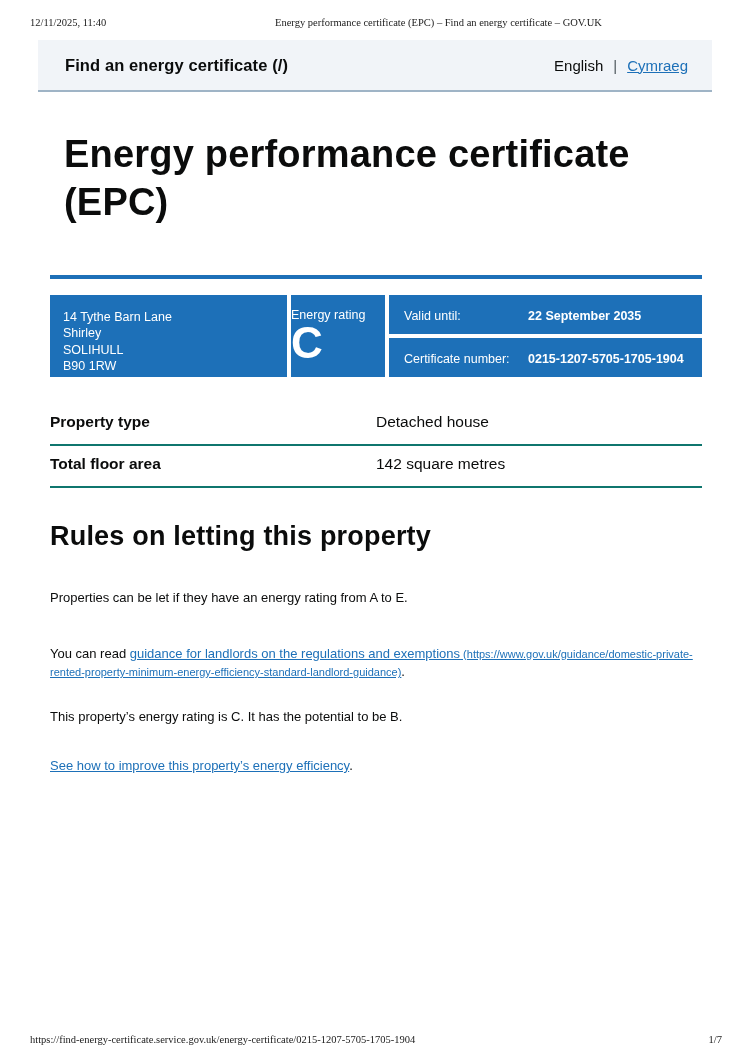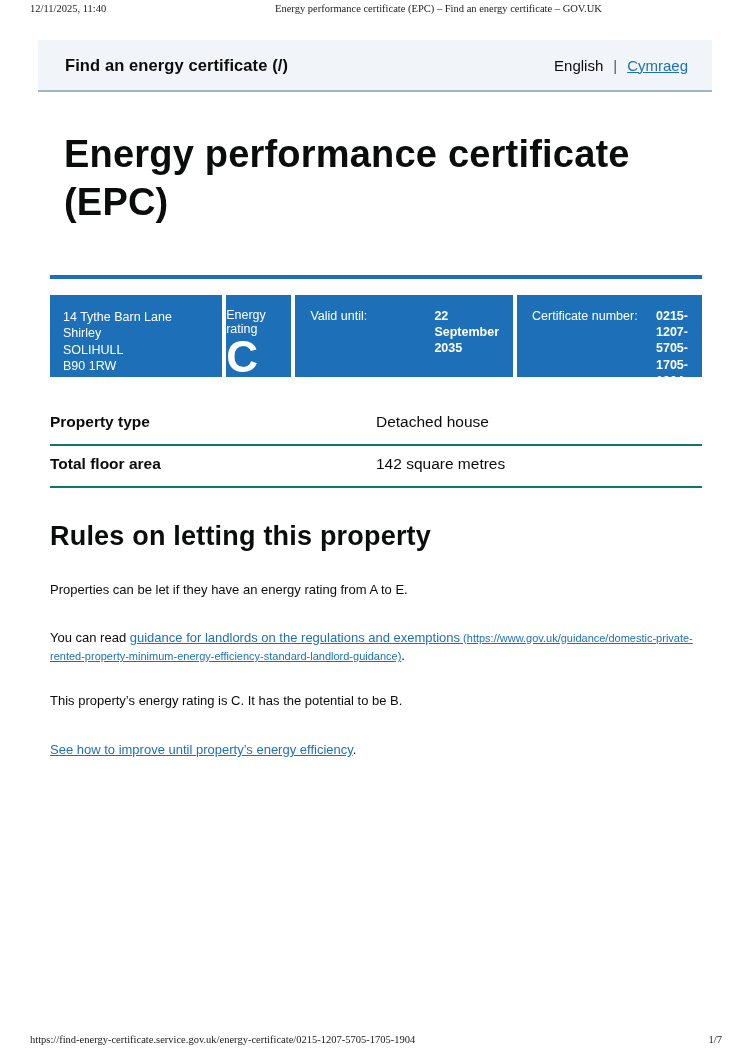--- a/index.html
+++ b/index.html
@@ -5,21 +5,21 @@
   * { margin: 0; padding: 0; box-sizing: border-box; }
   html, body { width: 750px; height: 1061px; background: #ffffff; overflow: hidden; }
   body {
     font-family: "Liberation Sans", sans-serif;
     color: #0b0c0c;
     position: relative;
   }
 
   
   .print-header {
-    position: absolute; top: 3px; left: 30px; right: 28px; height: 14px;
+    position: absolute; top: 17px; left: 30px; right: 28px; height: 14px;
     font-family: "Liberation Serif", serif; font-size: 10.5px; color: #1a1a1a;
   }
   .ph-date { position: absolute; left: 0; top: 0; }
   .ph-title { position: absolute; left: 245px; top: 0; }
   .print-footer {
     position: absolute; bottom: 16px; left: 30px; right: 28px;
     font-family: "Liberation Serif", serif; font-size: 10.5px; color: #1a1a1a;
     display: flex; justify-content: space-between;
   }
 
@@ -57,34 +57,34 @@
     display: flex; gap: 4px;
   }
   .panel { background: #1d70b8; color: #ffffff; }
   .panel-address {
     width: 237px; padding: 14px 12px 0 13px;
     font-size: 12.5px; line-height: 1.32;
   }
   .panel-rating { width: 94px; padding-top: 13px; }
   .rating-label { font-size: 12.5px; }
   .rating-value { font-size: 44px; font-weight: bold; line-height: 1.05; margin-top: -2px; }
-  .panel-meta { flex: 1; display: flex; flex-direction: row; gap: 4px; }
+  .panel-meta { flex: 1; display: flex; flex-direction: column; gap: 4px; }
   .meta-row { flex: 1; display: flex; padding: 13px 14px 0 15px; font-size: 12.5px; line-height: 1.3; }
   .meta-label { width: 124px; flex: none; }
   .meta-value { font-weight: bold; }
 
   
   .prop-table { margin-top: 27px; }
   .prop-row { display: flex; align-items: baseline; padding: 9px 0 13px 0; border-bottom: 2px solid #0f766e; }
   .prop-label { width: 326px; flex: none; font-weight: bold; font-size: 15.5px; }
   .prop-value { font-size: 15.5px; }
 
   
   h2.section-heading { margin-top: 33px; font-size: 27px; font-weight: bold; letter-spacing: 0.2px; }
-  .body-text { margin-top: 29px; font-size: 13px; line-height: 1.45; width: 655px; overflow-wrap: anywhere; }
+  .body-text { margin-top: 37px; font-size: 13px; line-height: 1.45; width: 655px; overflow-wrap: anywhere; }
   .body-link { color: #1d70b8; text-decoration: underline; cursor: pointer; }
   .link-url-small { font-size: 11px; }
   .rating-para { margin-top: 26px; }
   .improve-link-para { margin-top: 30px; }
   .h2-gap { margin-top: 45px; }
 </style>
 </head>
 <body>
 
 <div class="print-header">
@@ -139,20 +139,20 @@
       <span class="prop-label">Total floor area</span>
       <span class="prop-value">142 square metres</span>
     </div>
   </div>
 
   <h2 class="section-heading">Rules on letting this property</h2>
   <p class="body-text">Properties can be let if they have an energy rating from A to E.</p>
   <p class="body-text"><span>You can read </span><a class="body-link" href="#"><span>guidance for landlords on the regulations and exemptions</span><span class="link-url-small"> (https://www.gov.uk/guidance/domestic-private-rented-property-minimum-energy-efficiency-standard-landlord-guidance)</span></a><span>.</span></p>
 
   <p class="body-text rating-para">This property’s energy rating is C. It has the potential to be B.</p>
-  <p class="body-text improve-link-para"><a class="body-link" href="#">See how to improve until property’s energy efficiency</a><span>.</span></p>
+  <p class="body-text improve-link-para"><a class="body-link" href="#">See how to improve this property’s energy efficiency</a><span>.</span></p>
 
 </main>
 
 <div class="print-footer">
   <span>https://find-energy-certificate.service.gov.uk/energy-certificate/0215-1207-5705-1705-1904</span>
   <span>1/7</span>
 </div>
 
 </body></html>

